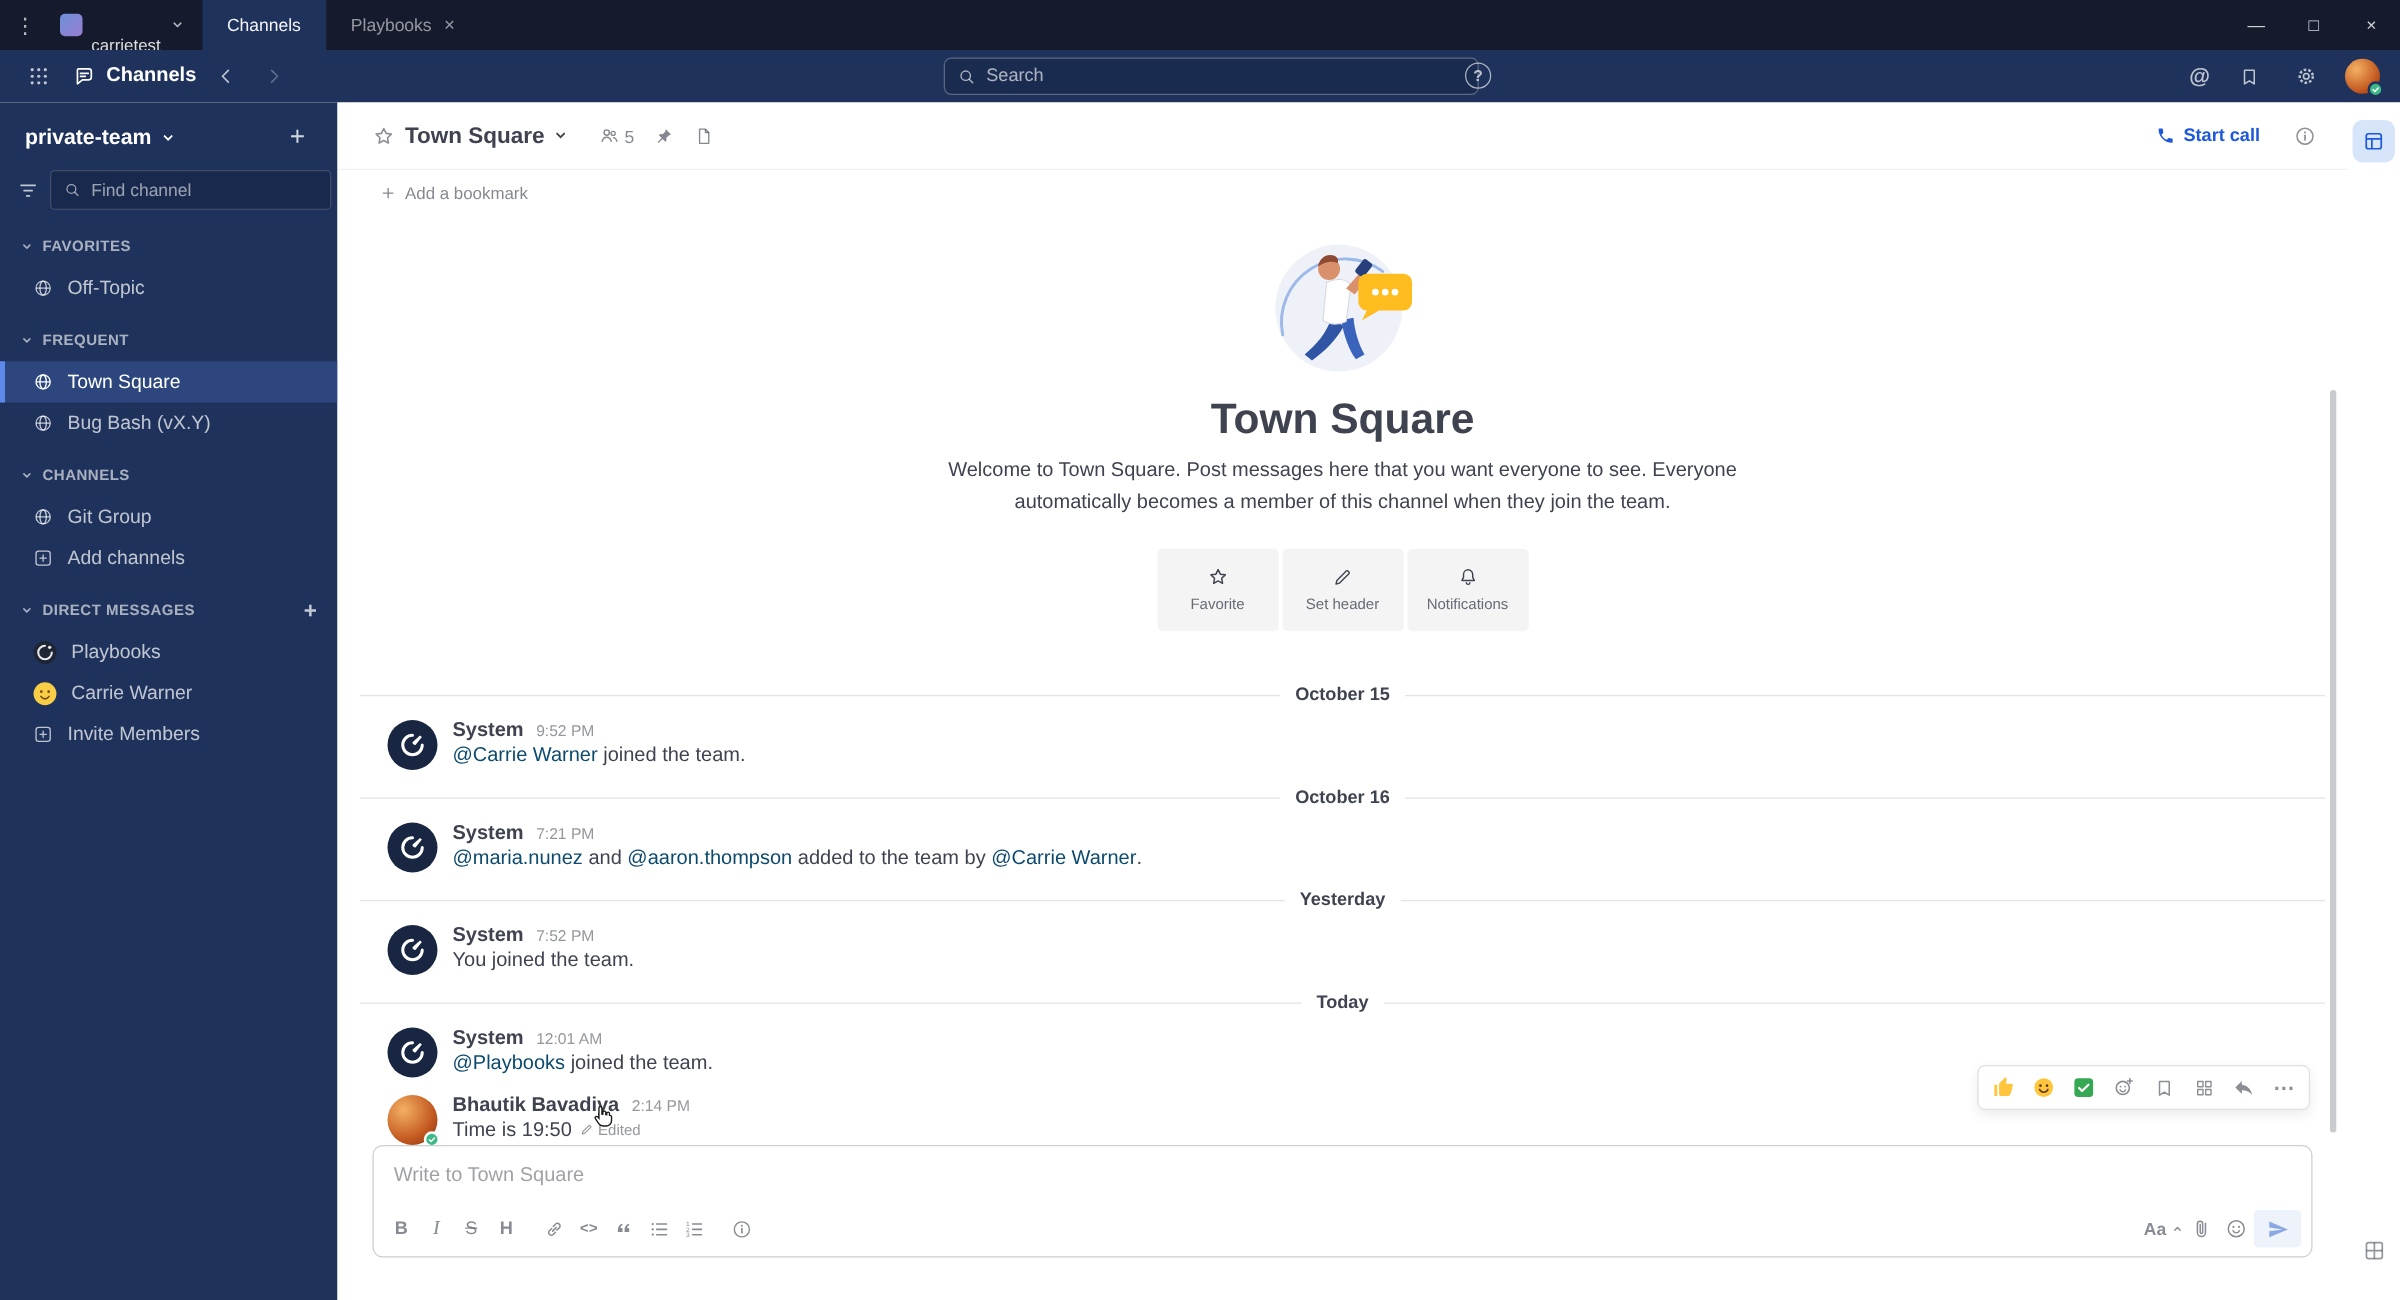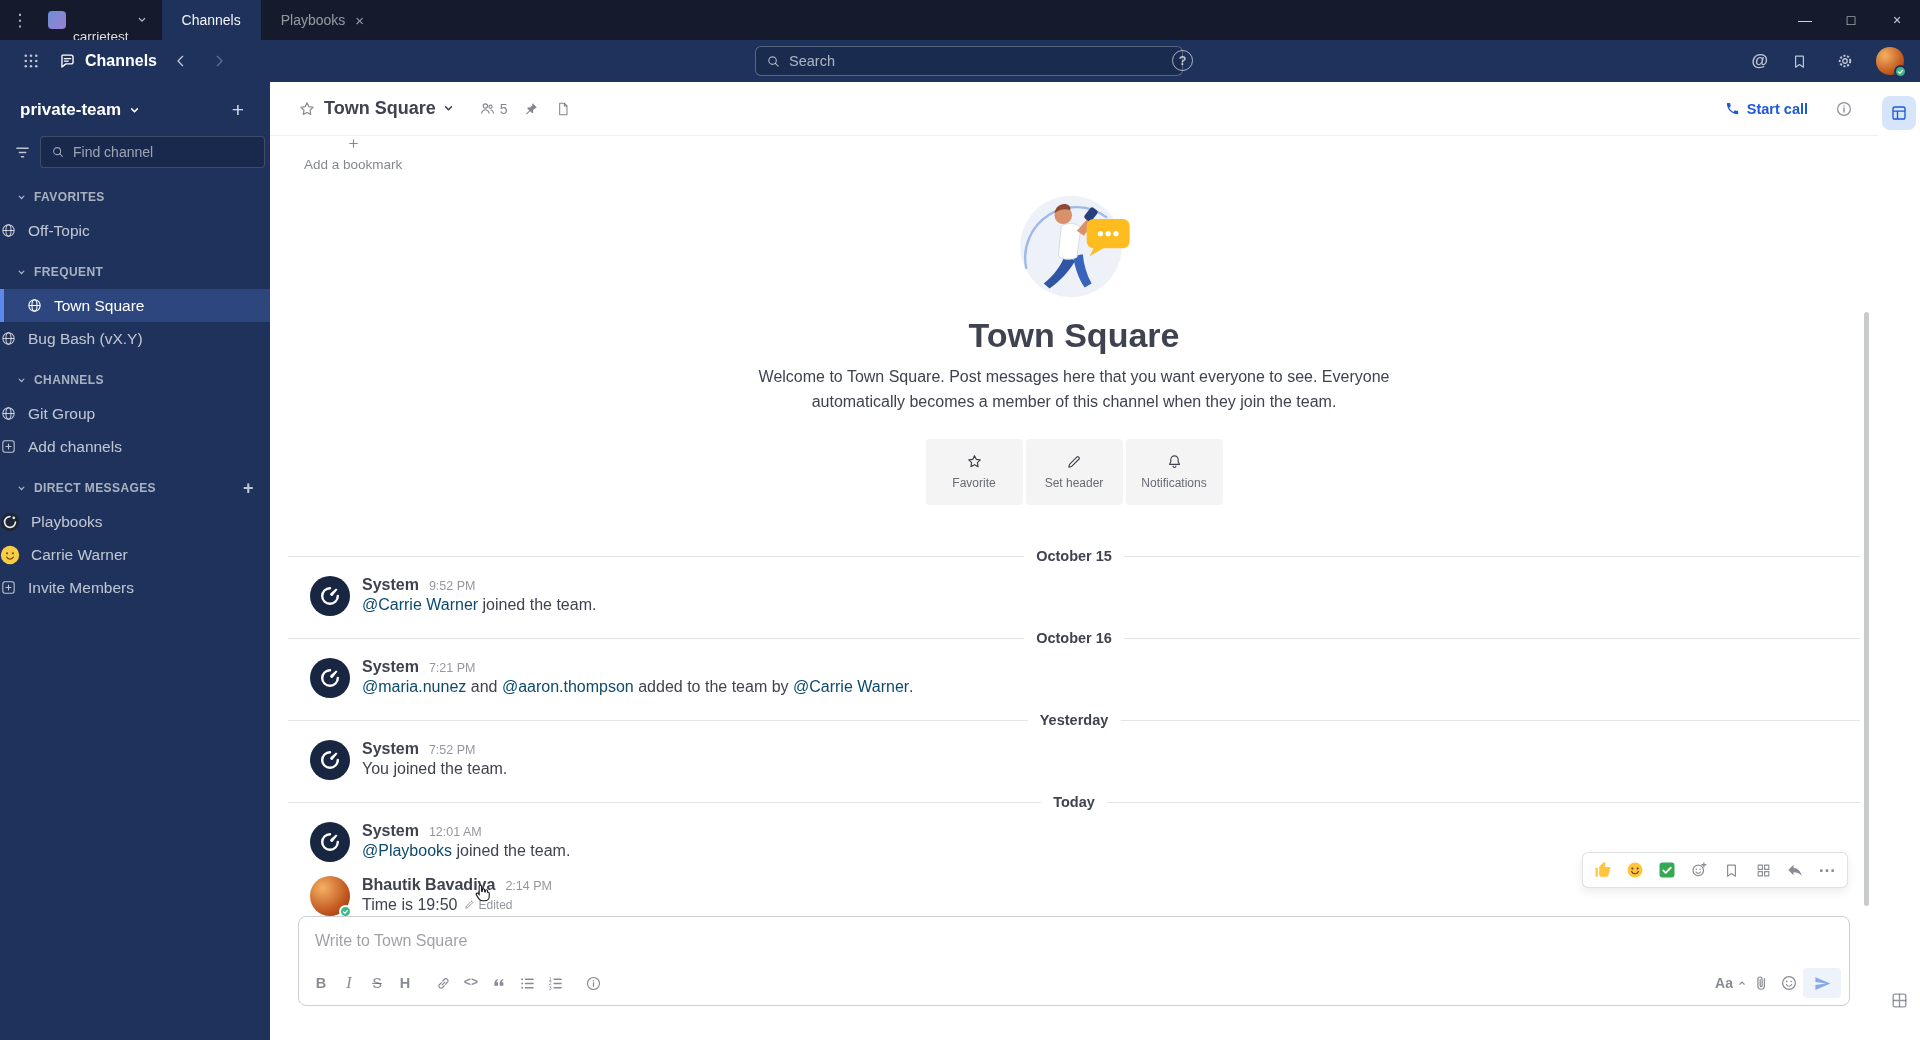--- a/index.html
+++ b/index.html
@@ -48,37 +48,37 @@
   .sb-team { display:flex; align-items:center; padding:14px 18px 10px 20px; }
   .sb-team-name { display:flex; align-items:center; gap:7px; font-size:17px; font-weight:700; color:#fff; cursor:pointer; }
   .sb-plus { margin-left:auto; width:28px; height:28px; border-radius:4px; display:flex; align-items:center; justify-content:center; font-size:21px; color:rgba(255,255,255,.8); cursor:pointer; }
   .sb-find-row { display:flex; align-items:center; gap:9px; padding:0 16px 0 14px; margin:2px 0 12px; }
   .sb-filter { width:26px; height:26px; display:flex; align-items:center; justify-content:center; color:rgba(255,255,255,.72); cursor:pointer; }
   .sb-find { flex:1; height:32px; display:flex; align-items:center; gap:8px; padding:0 10px; border:1px solid rgba(255,255,255,.16); background:rgba(0,0,0,.16); border-radius:4px; cursor:text; }
   .sb-find input { flex:1; min-width:0; background:transparent; border:none; outline:none; color:#fff; font-size:14px; font-family:"Liberation Sans",sans-serif; }
   .sb-find input::placeholder { color:rgba(255,255,255,.56); }
   .sb-section-header { height:34px; display:flex; align-items:center; gap:7px; padding:0 16px; font-size:12px; font-weight:700; letter-spacing:.4px; color:rgba(255,255,255,.62); cursor:pointer; margin-top:8px; }
   .sb-section-header .sb-plus-sm { margin-left:auto; font-size:18px; color:rgba(255,255,255,.72); cursor:pointer; }
-  .sb-item { height:33px; display:flex; align-items:center; gap:11px; font-size:15.5px; color:rgba(255,255,255,.72); cursor:pointer; }
+  .sb-item { height:33px; display:flex; align-items:center; gap:11px; padding-left:26px; font-size:15.5px; color:rgba(255,255,255,.72); cursor:pointer; }
   .sb-item.selected { background:#2d477e; color:#fff; border-left:4px solid #5d89ea; padding-left:22px; }
   .dm-avatar { width:20px; height:20px; border-radius:50%; flex:none; }
 
   
   #chan-header { height:54px; display:flex; align-items:center; padding:0 20px 0 22px; border-bottom:1px solid rgba(63,67,80,.08); flex:none; }
   .ch-star { width:30px; height:30px; display:flex; align-items:center; justify-content:center; color:rgba(63,67,80,.6); cursor:pointer; }
   .ch-title { display:flex; align-items:center; gap:6px; margin-left:2px; font-size:18px; font-weight:700; color:#3f4350; cursor:pointer; }
   .ch-meta { display:flex; align-items:center; gap:4px; margin-left:18px; color:rgba(63,67,80,.6); }
   .ch-meta-btn { height:28px; display:flex; align-items:center; gap:4px; padding:0 6px; border-radius:4px; cursor:pointer; font-size:14px; color:rgba(63,67,80,.64); }
   .ch-right { margin-left:auto; display:flex; align-items:center; gap:14px; }
   .start-call { display:flex; align-items:center; gap:7px; color:#1c58d9; font-size:14.5px; font-weight:700; cursor:pointer; padding:5px 8px; border-radius:4px; }
   .ch-info { width:28px; height:28px; display:flex; align-items:center; justify-content:center; color:rgba(63,67,80,.6); cursor:pointer; }
 
   
   #bookmark-bar { height:36px; display:flex; align-items:center; padding-left:26px; flex:none; }
-  .add-bookmark { display:flex; align-items:center; gap:7px; font-size:13.5px; color:rgba(63,67,80,.64); cursor:pointer; padding:4px 8px; border-radius:4px;flex-direction:column; }
+  .add-bookmark { display:flex; align-items:center; gap:7px; font-size:13.5px; color:rgba(63,67,80,.64); cursor:pointer; padding:4px 8px; border-radius:4px; }
 
   
   #messages { flex:1; overflow:hidden; position:relative; }
   .intro { height:370px; text-align:center; padding-top:10px; }
   .intro-title { font-size:34px; font-weight:700; color:#3f4350; margin-top:12px; }
   .intro-desc { width:690px; margin:10px auto 0; font-size:16px; line-height:1.55; color:#3f4350; }
   .intro-actions { display:flex; justify-content:center; gap:3px; margin-top:24px; }
   .intro-btn { width:97px; height:66px; background:rgba(63,67,80,.06); border-radius:4px; display:flex; flex-direction:column; align-items:center; justify-content:center; gap:6px; cursor:pointer; color:#3f4350; }
   .intro-btn .lbl { font-size:12px; color:rgba(63,67,80,.78); }
 

